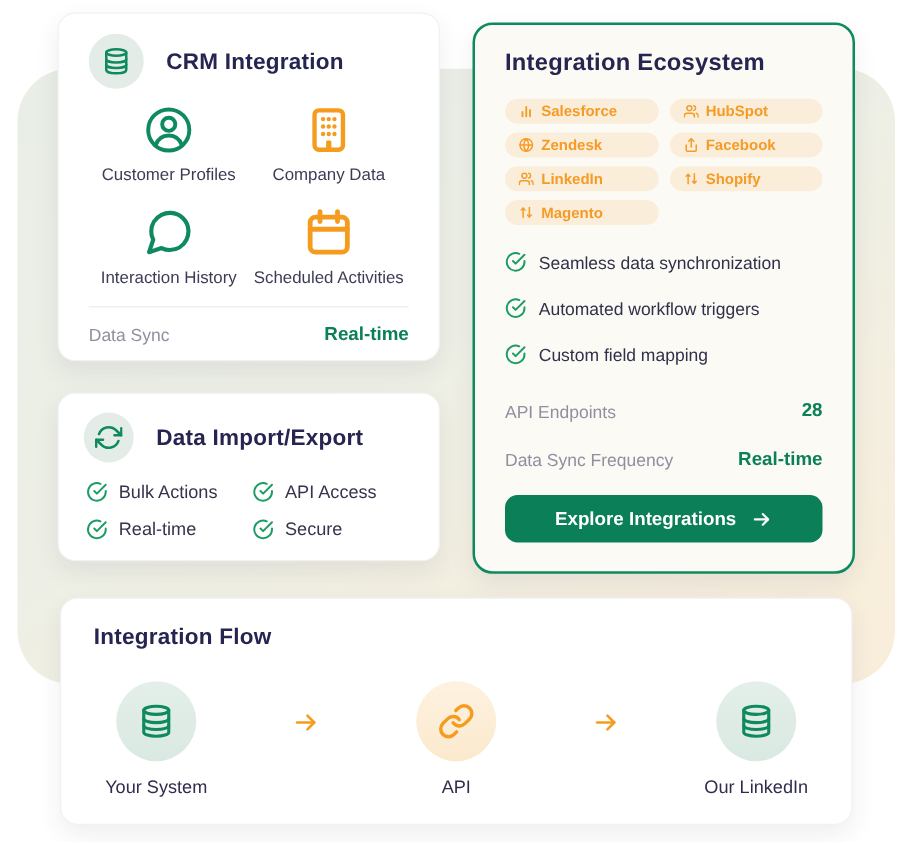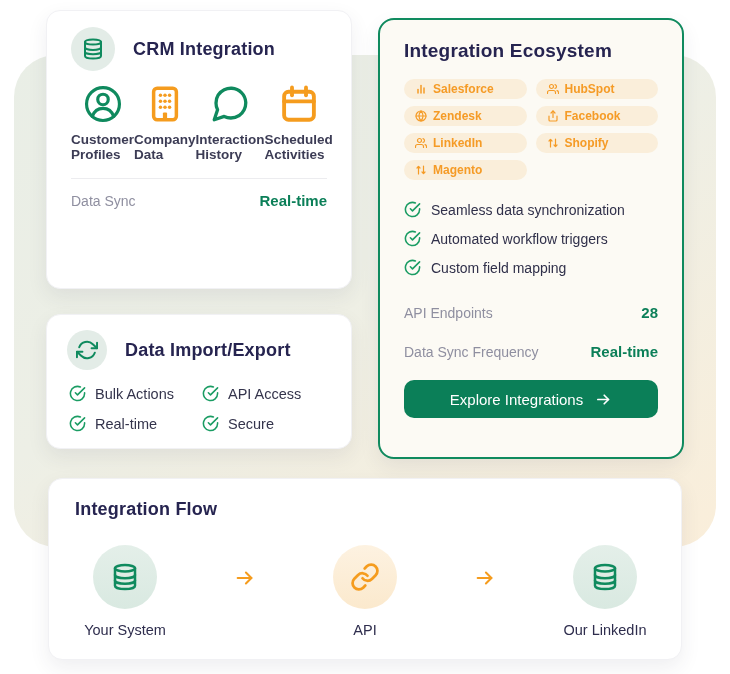--- a/index.html
+++ b/index.html
@@ -29,45 +29,45 @@
   .icon-bubble.sm { width:40px; height:40px; }
   .card-title { font-size:18px; font-weight:700; color:#262450; letter-spacing:.2px; }
   .eco-title  { font-size:19px; font-weight:700; color:#262450; letter-spacing:.2px; }
 
   svg { display:block; }
   .green  { color:#0f8a5e; }
   .green2 { color:#1a9c63; }
   .orange { color:#f59c1e; }
 
   
-  .crm-grid { margin-top:12px; display:grid; grid-template-columns:1fr 1fr 1fr 1fr; row-gap:18px;font-weight:bold; }
+  .crm-grid { margin-top:12px; display:grid; grid-template-columns:1fr 1fr; row-gap:18px; }
   .crm-item { display:flex; flex-direction:column; align-items:center; }
   .crm-item svg { width:42px; height:42px; }
   .crm-label { margin-top:7px; font-size:13.5px; color:#3c3c55; }
   .crm-divider { margin-top:16px; border-top:1px solid #ececef; }
   .kv-row { display:flex; justify-content:space-between; align-items:center; padding:13px 0; }
   .kv-label { font-size:14px; color:#8f8fa0; }
   .kv-value { font-size:15px; font-weight:700; color:#0b7f58; }
 
   
   .pill-grid { margin-top:17px; display:grid; grid-template-columns:1fr 1fr; gap:7px 9px; }
   .pill { height:20px; border-radius:12px; background:#faeeda; color:#f59b26;
           font-size:12px; font-weight:700; display:flex; align-items:center; gap:6px; padding:0 11px; }
   .pill svg { width:12px; height:12px; flex:0 0 auto; }
 
-  .feat-list { margin-top:21px; display:flex; flex-direction:column; gap:12px; }
+  .feat-list { margin-top:21px; display:flex; flex-direction:column; gap:20px; }
   .feat-row { display:flex; align-items:center; gap:10px; }
   .feat-row svg { width:17px; height:17px; flex:0 0 auto; }
   .feat-text { font-size:14px; color:#30304a; }
 
   .stats { margin-top:20px; }
   .stats .kv-row { padding:8px 0;margin-top:6px; }
 
   .cta-btn { margin-top:12px; width:100%; height:38px; background:#0b7f58; color:#ffffff;
-             border:none; border-radius:10px; font-family:inherit; font-size:15px; font-weight:400;
+             border:none; border-radius:10px; font-family:inherit; font-size:15px; font-weight:700;
              display:flex; align-items:center; justify-content:center; gap:12px; cursor:pointer; }
   .cta-btn svg { width:17px; height:17px; }
 
   
   .imp-grid { margin-top:15px; display:grid; grid-template-columns:1fr 1fr; gap:13px 4px; padding-left:2px; }
   .imp-row { display:flex; align-items:center; gap:9px; }
   .imp-row svg { width:17px; height:17px; flex:0 0 auto; }
   .imp-text { font-size:14.5px; color:#34344c; }
 
   

